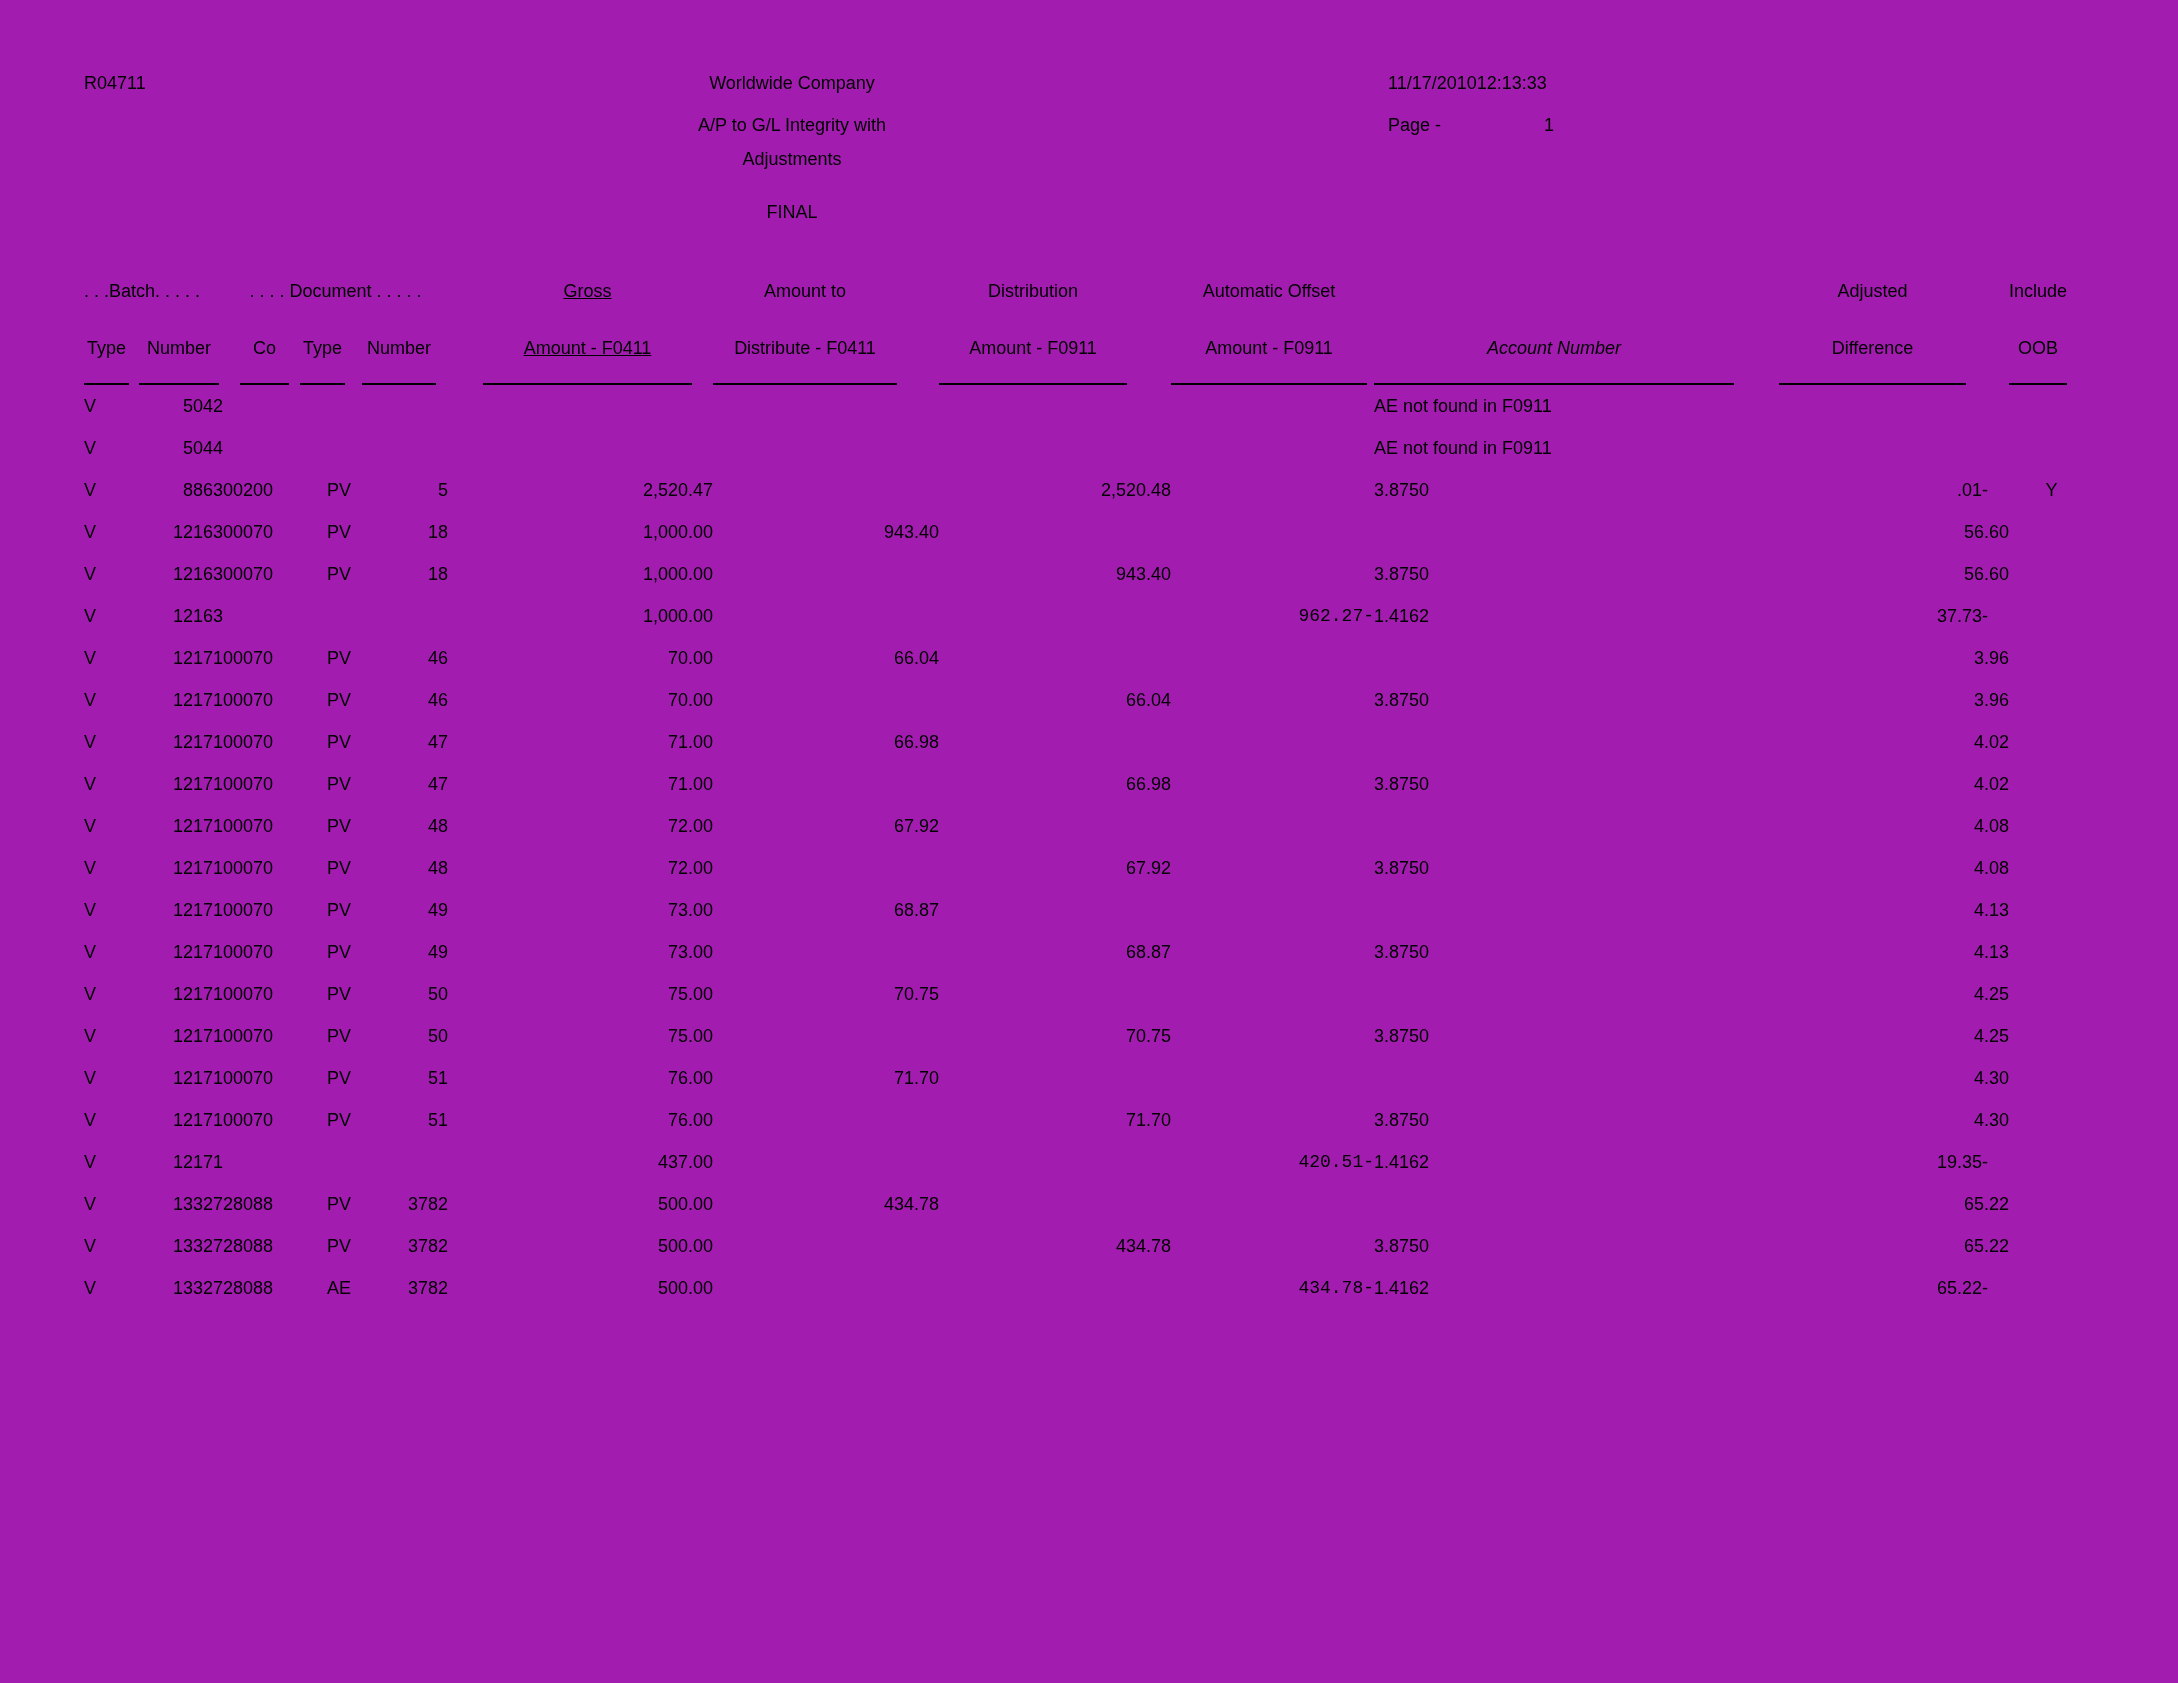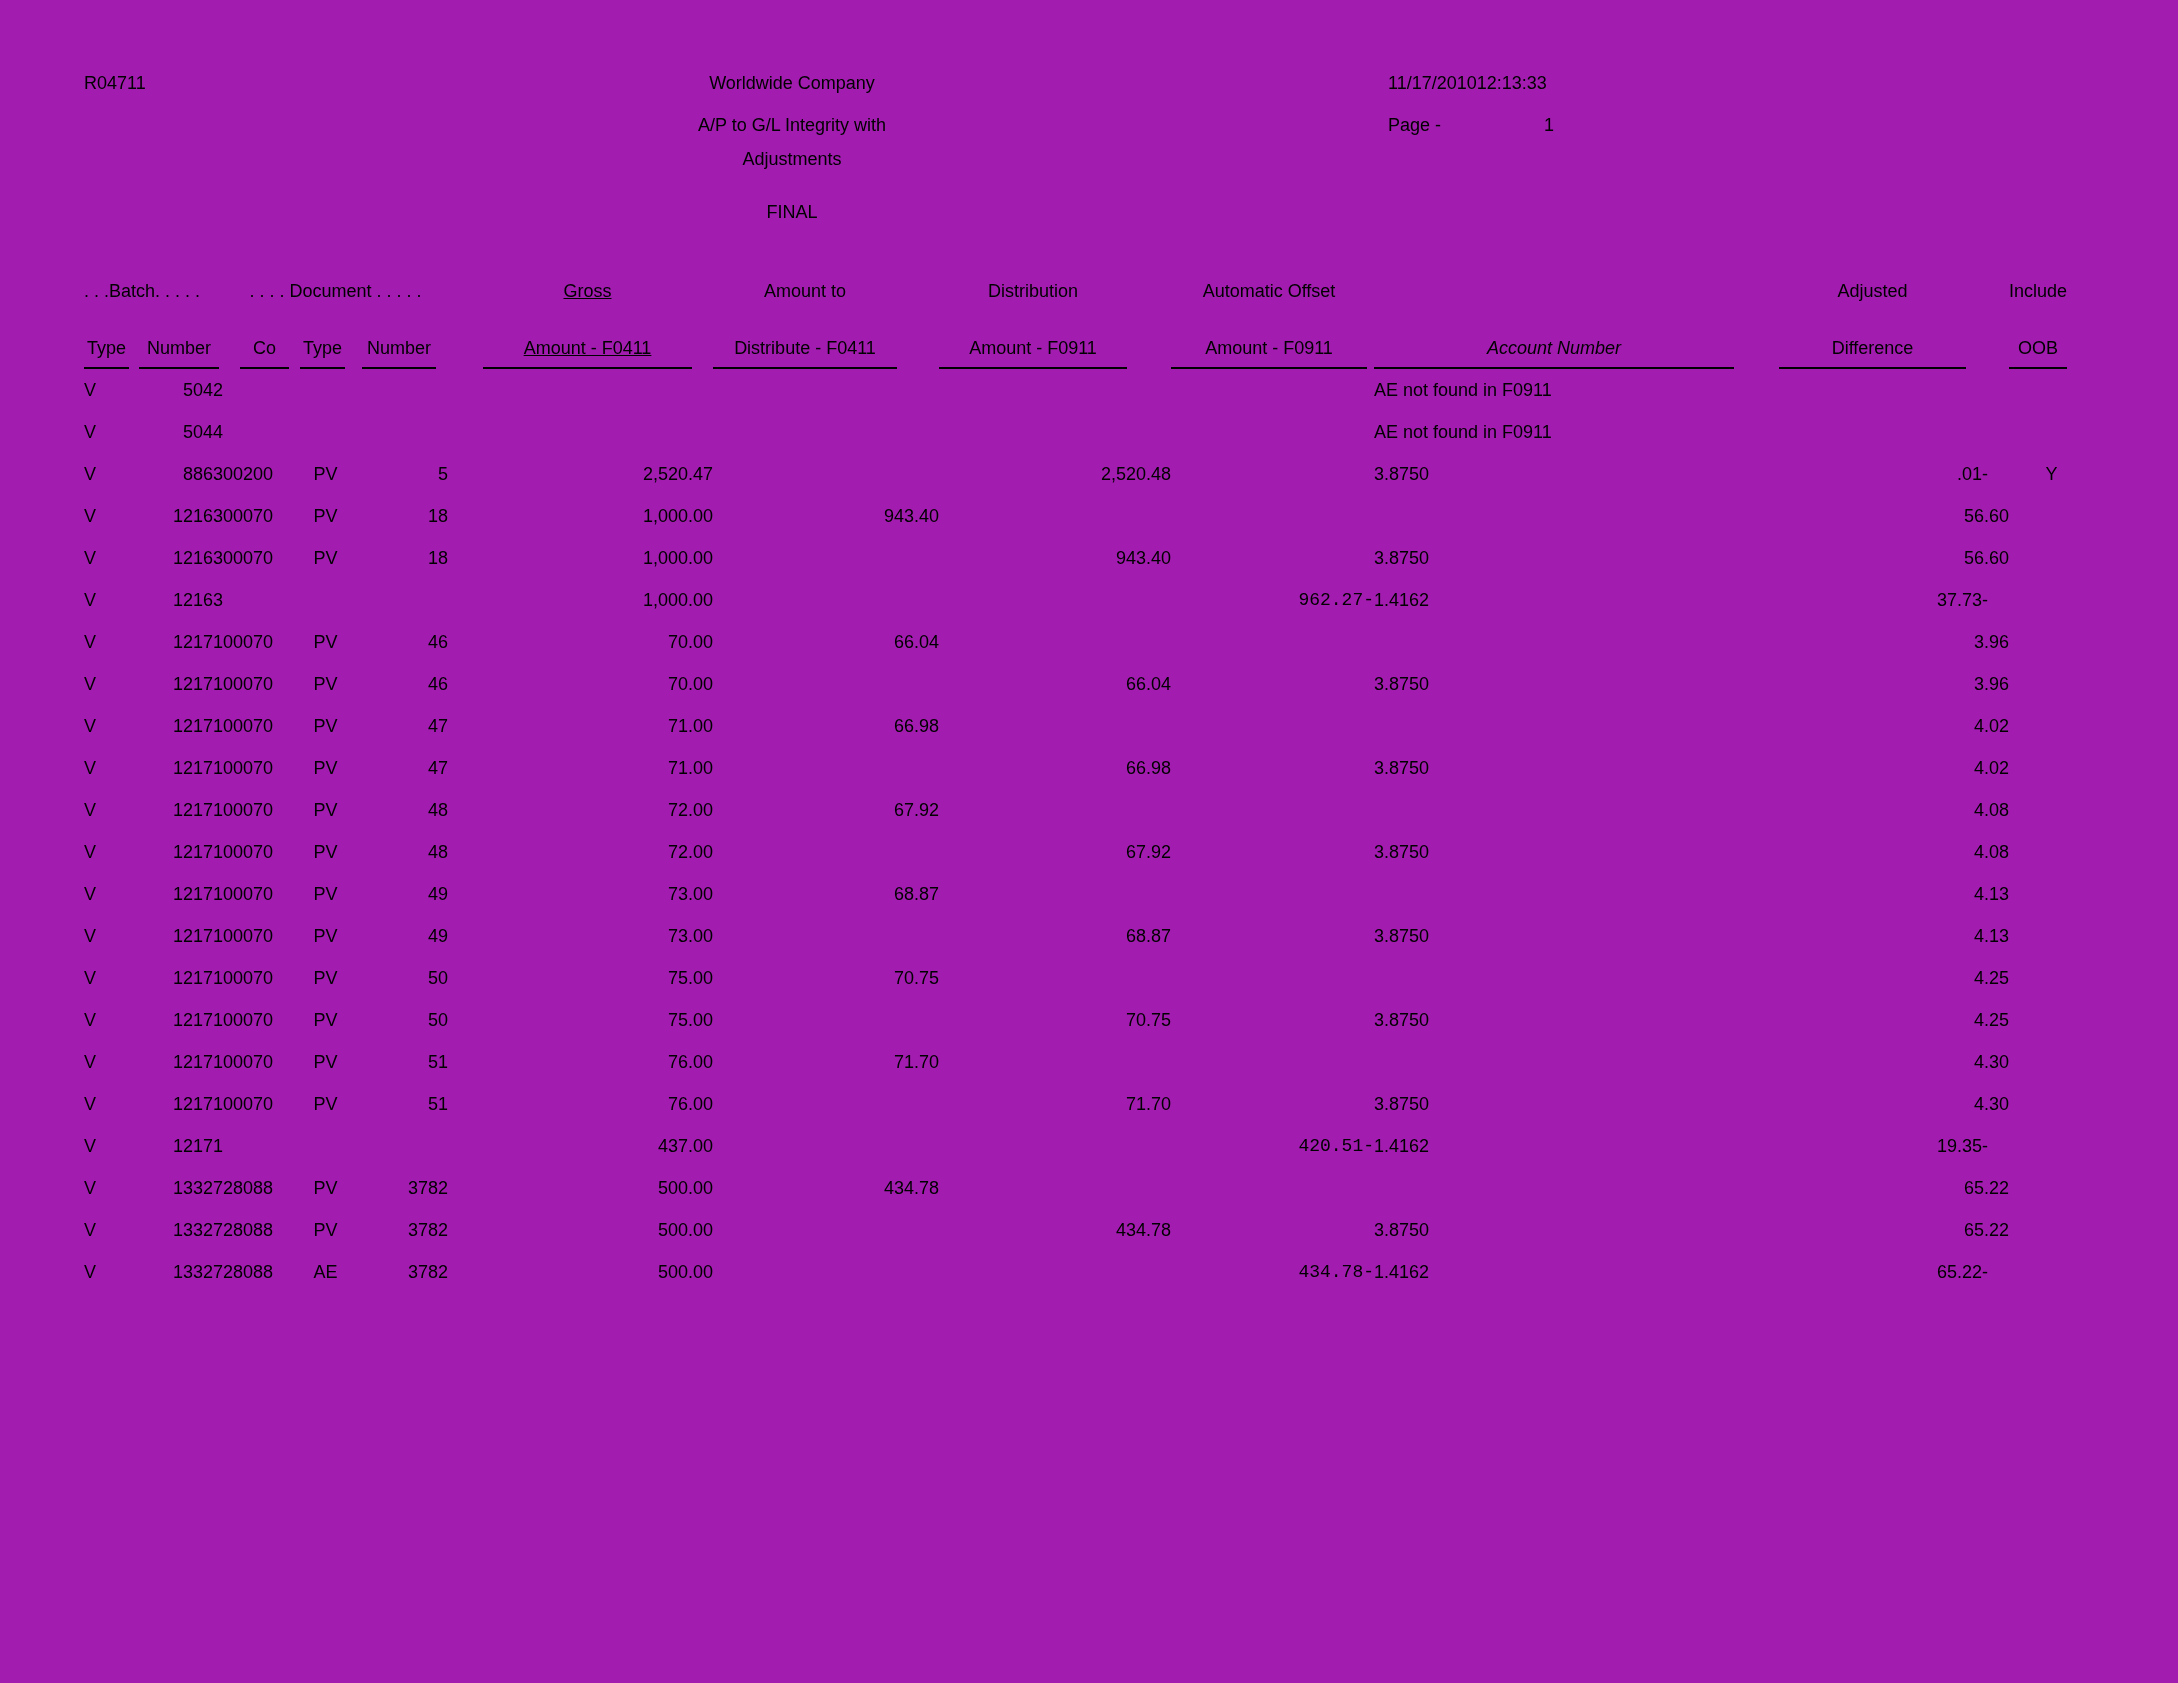--- a/index.html
+++ b/index.html
@@ -26,21 +26,21 @@
   table.rpt{
     position:absolute;left:84px;top:262px;
     border-collapse:collapse;table-layout:fixed;
     font-size:18px;
   }
   table.rpt td{padding:0;white-space:nowrap;overflow:visible;}
 
   thead td{vertical-align:bottom;height:40px;font-weight:normal;}
   thead tr.h2 td{height:42px;}
   .hl{text-align:center;}
-  tr.h2 .hl{border-bottom:2px solid #000;padding-bottom:8px;margin-top:36px;}
+  tr.h2 .hl{border-bottom:2px solid #000;padding-bottom:24px;margin-top:36px;}
 
   
   .c1  .hl{margin:0 3px  0 0;}
   .c2  .hl{margin:0 4px  0 7px;}
   .c3  .hl{margin:0 11px 0 17px;}
   .c4  .hl{margin:0 6px  0 0;}
   .c5  .hl{margin:0 12px 0 11px;}
   .c6  .hl{margin:0 21px 0 35px;text-decoration:underline;}
   .c7  .hl{margin:0 42px 0 0;}
   .c8  .hl{margin:0 44px 0 0;}
@@ -48,21 +48,21 @@
   .c10 .hl{margin:0 45px 0 0;font-style:italic;}
   .c11 .hl{margin:0 43px 0 0;}
   .c12 .hl{margin:0 27px 0 0;}
   .g-batch .hl{text-align:left;margin:0;}
   .g-doc .hl{text-align:center;margin:0 10px 0 10px;}
 
   tbody td{height:42px;vertical-align:middle;}
   .col1 {text-align:left;  padding-left:16px;}
   .col2 {text-align:right; padding-right:4px;}
   .col3 {text-align:left;  padding-left:19px;}
-  .col4 {text-align:center;  padding-left:4px;margin-left:32px;}
+  .col4 {text-align:right;  padding-left:4px;margin-left:32px;}
   .col5 {text-align:right; padding-right:12px;}
   .col6 {text-align:right; padding-right:51px;}
   .col7 {text-align:right; padding-right:51px;}
   .col8 {text-align:right; padding-right:50px;}
   .col9 {text-align:right; padding-right:35px;font-family:Liberation Mono, monospace;}
   .col10{text-align:left;  padding-left:2px;}
   .col11{text-align:right; padding-right:28px;}
   .col11.neg{padding-right:21px;}
   .col12{text-align:center;padding-right:20px;}
   .acct-val{padding-left:69px;}

